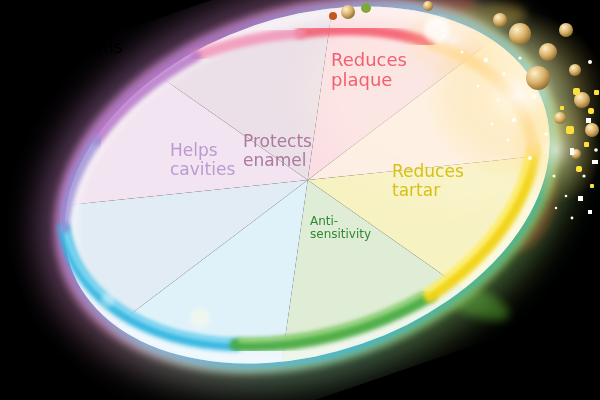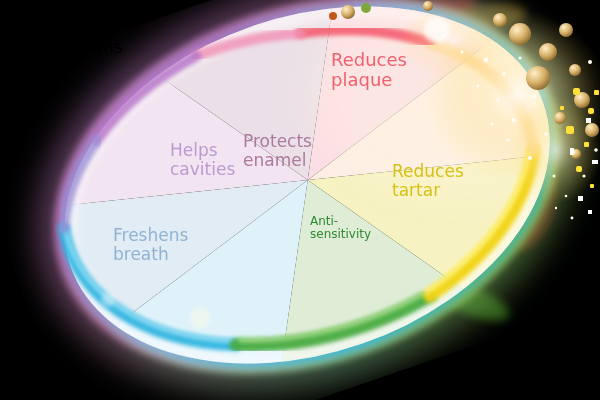--- a/index.html
+++ b/index.html
@@ -193,19 +193,17 @@
 
   <div class="lbl" style="left: 331px; top: 50px; color: rgb(242, 95, 110); font-size: 18px;">Reduces
 plaque</div>
   <div class="lbl">Helps
 prevent
 gum problems</div>
   <div class="lbl" style="left: 392px; top: 162px; color: rgb(214, 193, 22); font-size: 17px;">Reduces
 tartar</div>
   <div class="lbl" style="left: 310px; top: 215px; color: rgb(47, 138, 51); font-size: 12px;">Anti-
 sensitivity</div>
-  <div class="lbl" style="left: 113px; top: 226px; color: rgb(144, 179, 212); font-size: 17px;">Freshens
-breath</div>
   <div class="lbl" style="left: 170px; top: 141px; color: rgb(187, 154, 211); font-size: 17px;">Helps
 cavities</div>
   <div class="lbl" style="left: 243px; top: 88px; color: rgb(171, 122, 156); font-size: 17px; margin-top: 44px;">Protects
 enamel</div>
 </div>
 
 </body></html>

